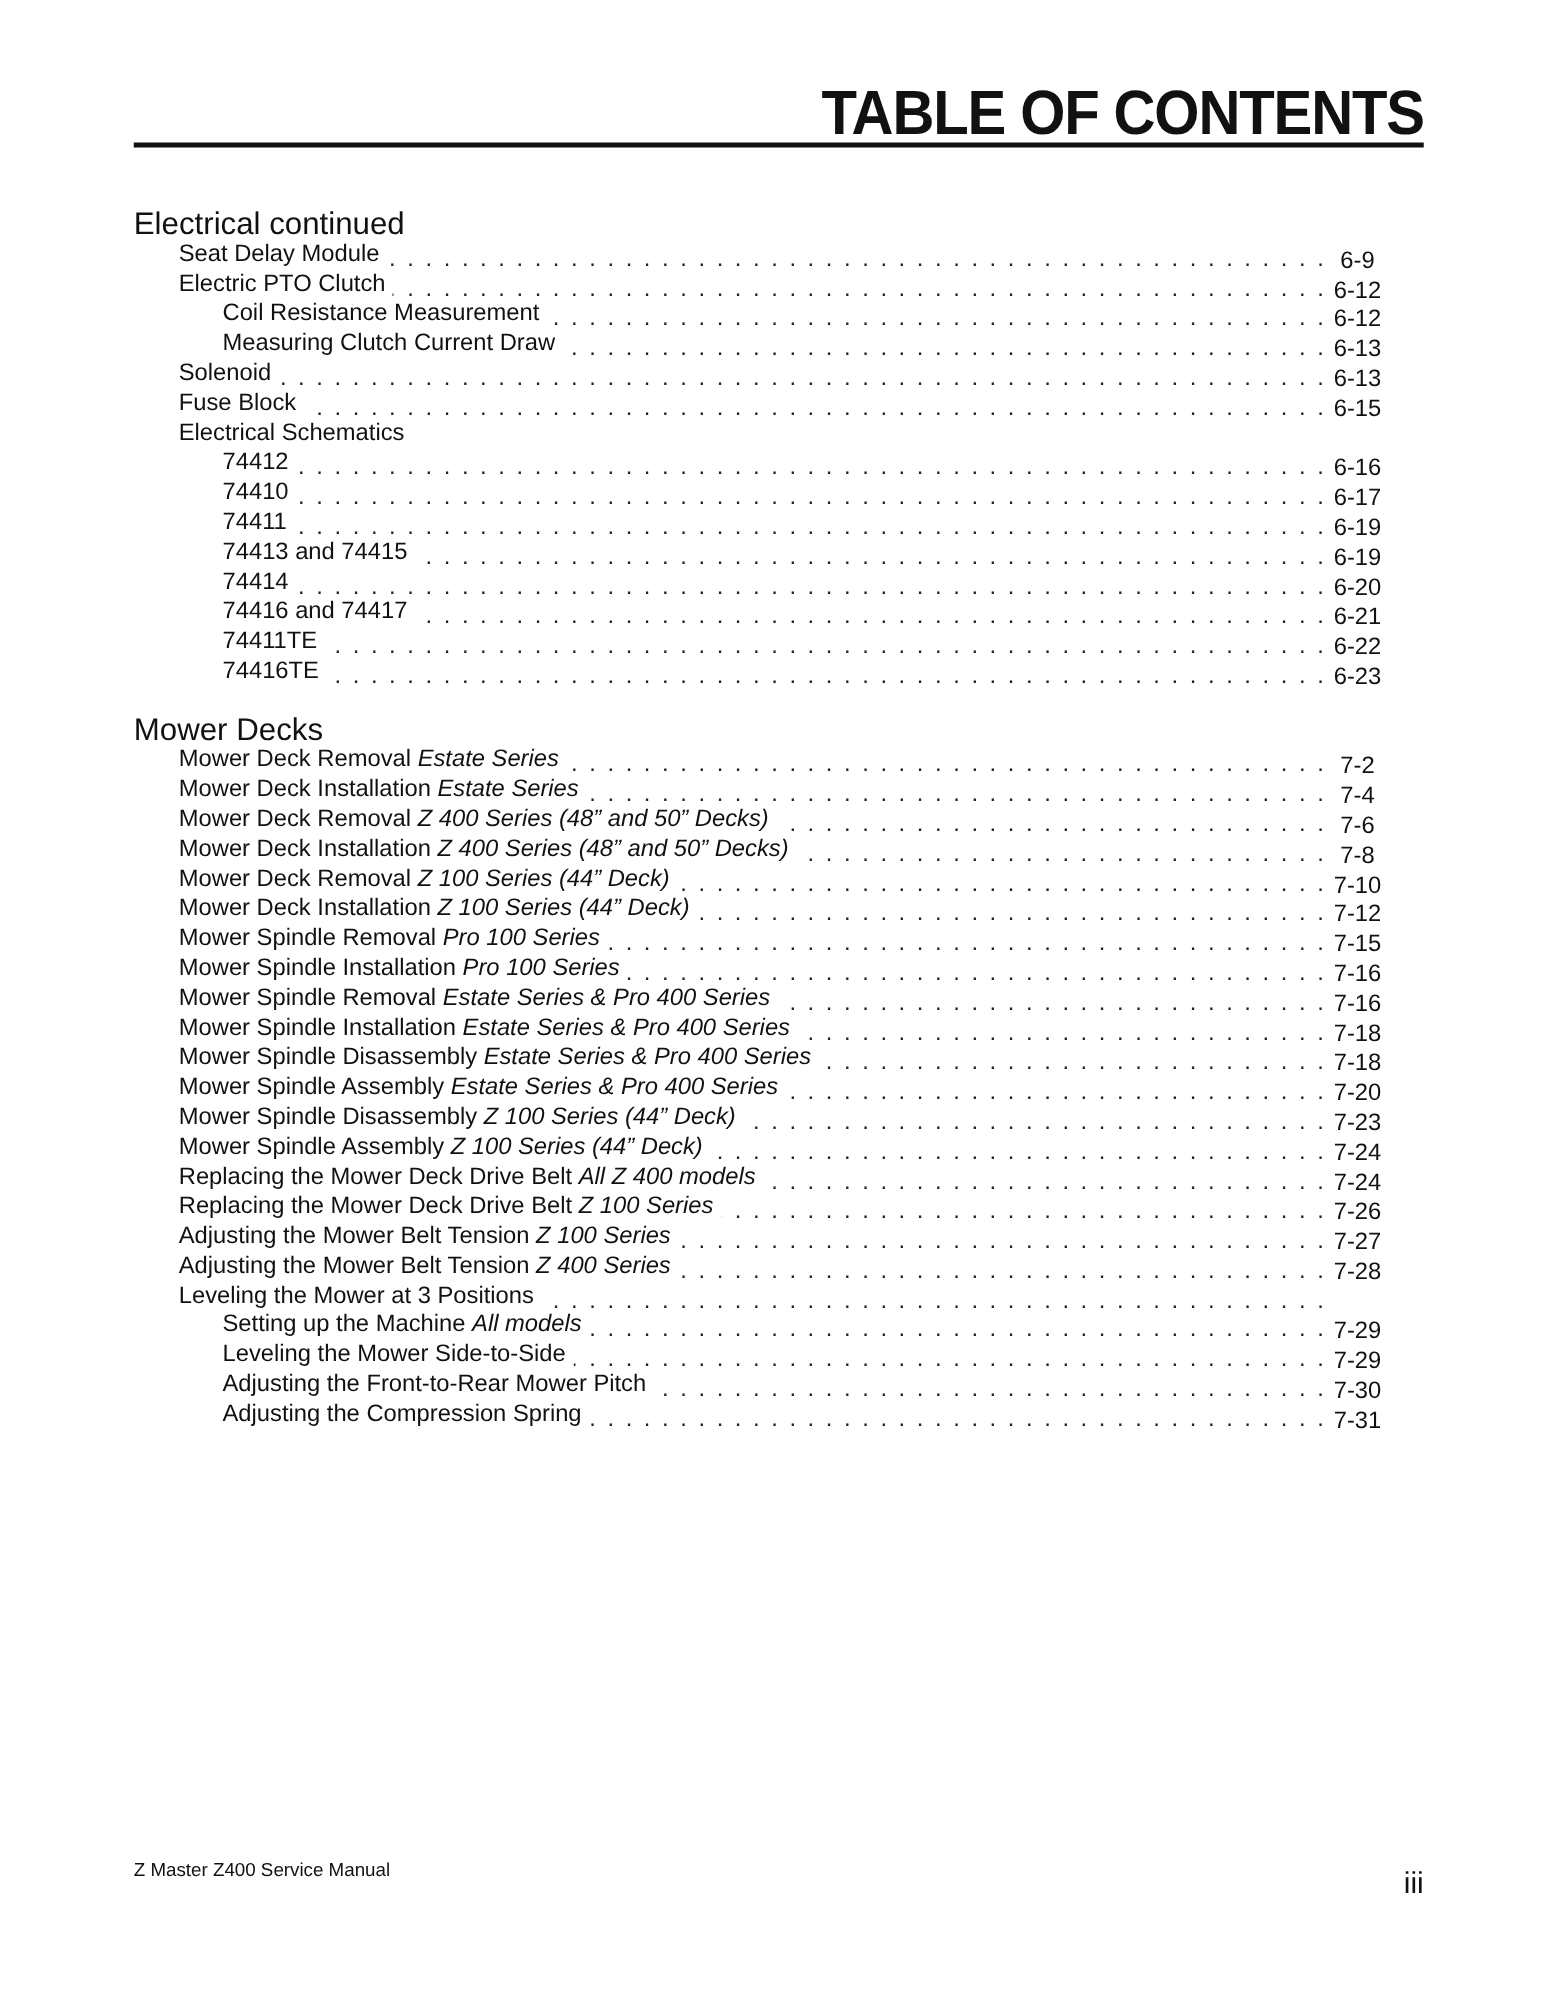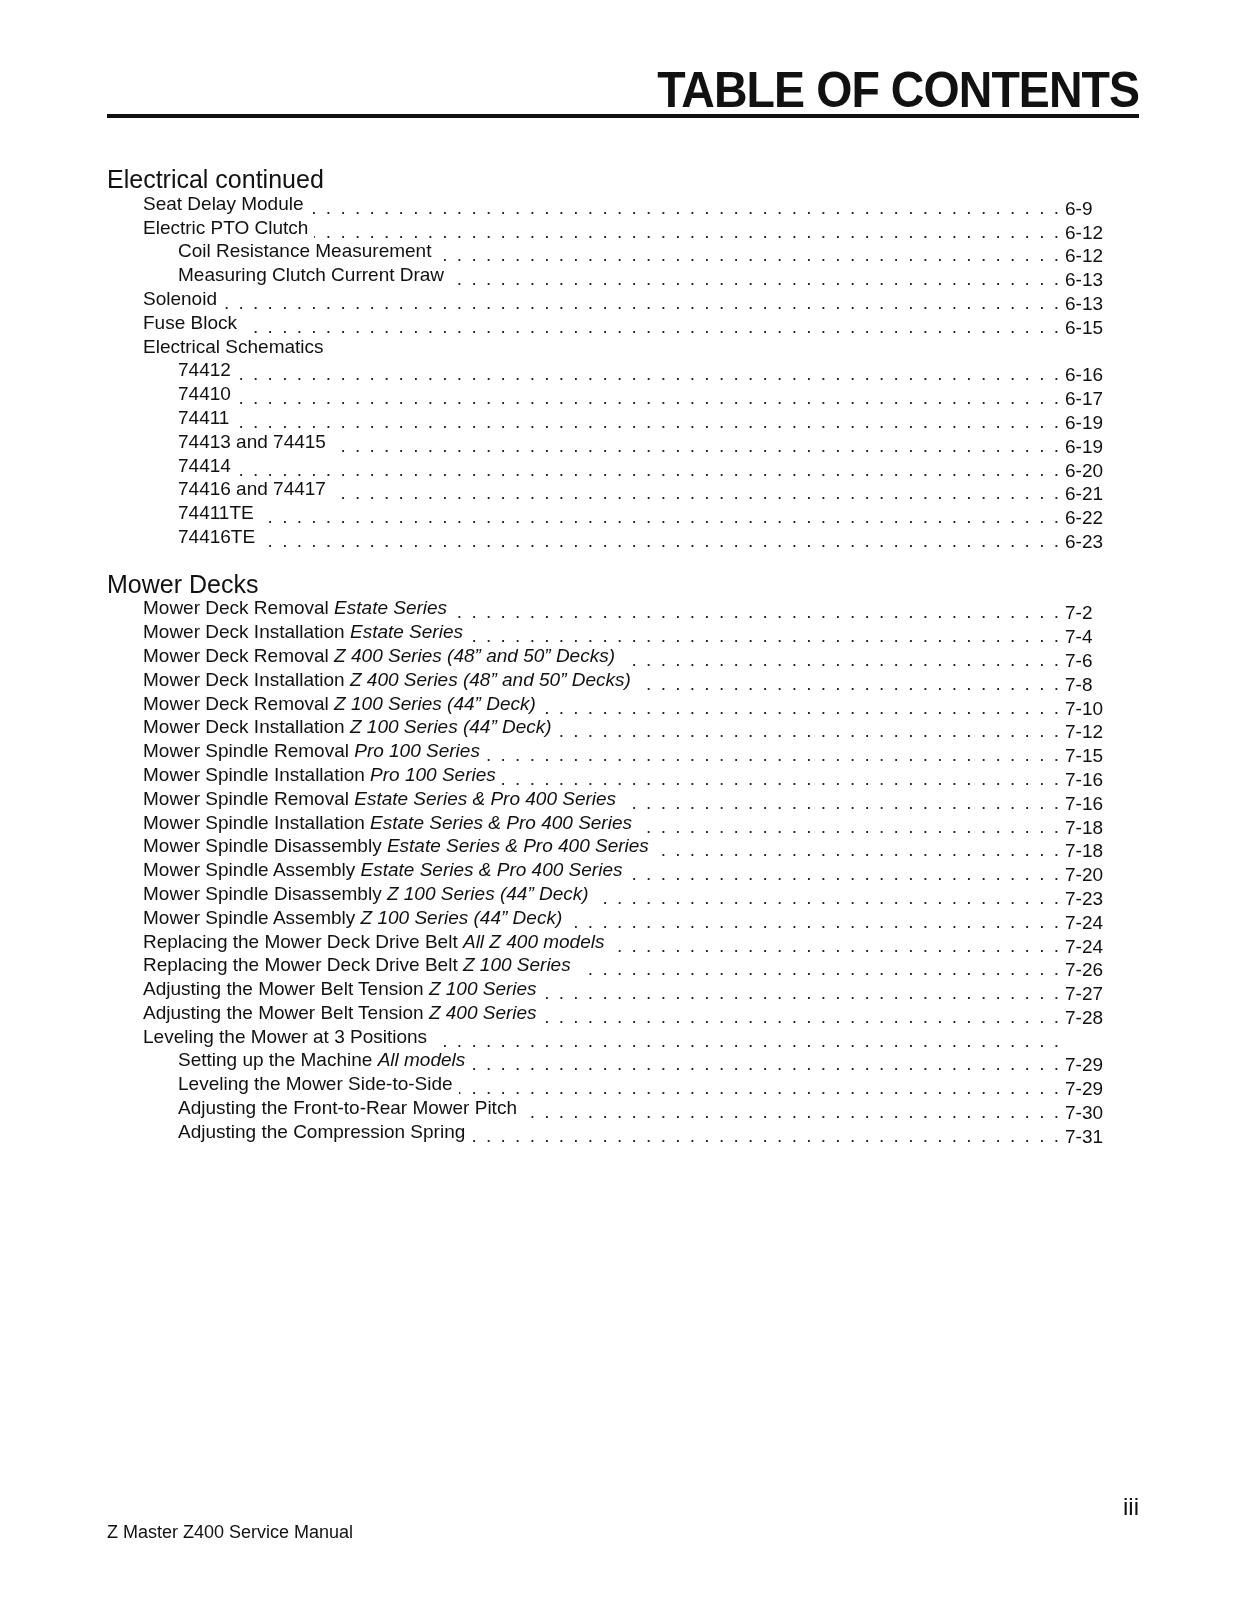--- a/index.html
+++ b/index.html
@@ -13,22 +13,22 @@
   .section-title { font-size: 25px; line-height: 23.8px; height: 23.8px; }
   .row { display: flex; align-items: flex-end; font-size: 19px; line-height: 23.8px; height: 23.8px; }
   .row.l1 { padding-left: 36px; }
   .row.l2 { padding-left: 71px; }
   .row .label { white-space: nowrap; }
   .row .label i { font-style: italic; }
   .row .dots { flex: 1; overflow: hidden; white-space: nowrap; margin: 0 6px; letter-spacing: 0; color: #222;
                position: relative; top: 4px; }
   .row .dots::before { content: ". . . . . . . . . . . . . . . . . . . . . . . . . . . . . . . . . . . . . . . . . . . . . . . . . . . . . . . . . . . . . . . . . . . . . . . . . . . . . . . . . . . . . . . . . . . . . . . . . . . . . . . . . . . . . . . . . . . . . . . . . ";
                        word-spacing: 4px; float: right; }
-  .row .page { width: 42px; text-align: left; position: relative; top: 5px; }
-  .footer-left { position: absolute; left: 107px; top: 1522px; font-size: 18px; }
+  .row .page { width: 42px; text-align: center; position: relative; top: 5px; }
+  .footer-left { position: absolute; left: 107px; top: 1488px; font-size: 15px; }
   .footer-right { position: absolute; right: 97px; top: 1493px; font-size: 24px; }
 </style>
 </head>
 <body>
 
 <h1 class="title">TABLE OF CONTENTS</h1>
 <div class="rule"></div>
 
 <div class="toc" id="toc">
     <div class="section">

